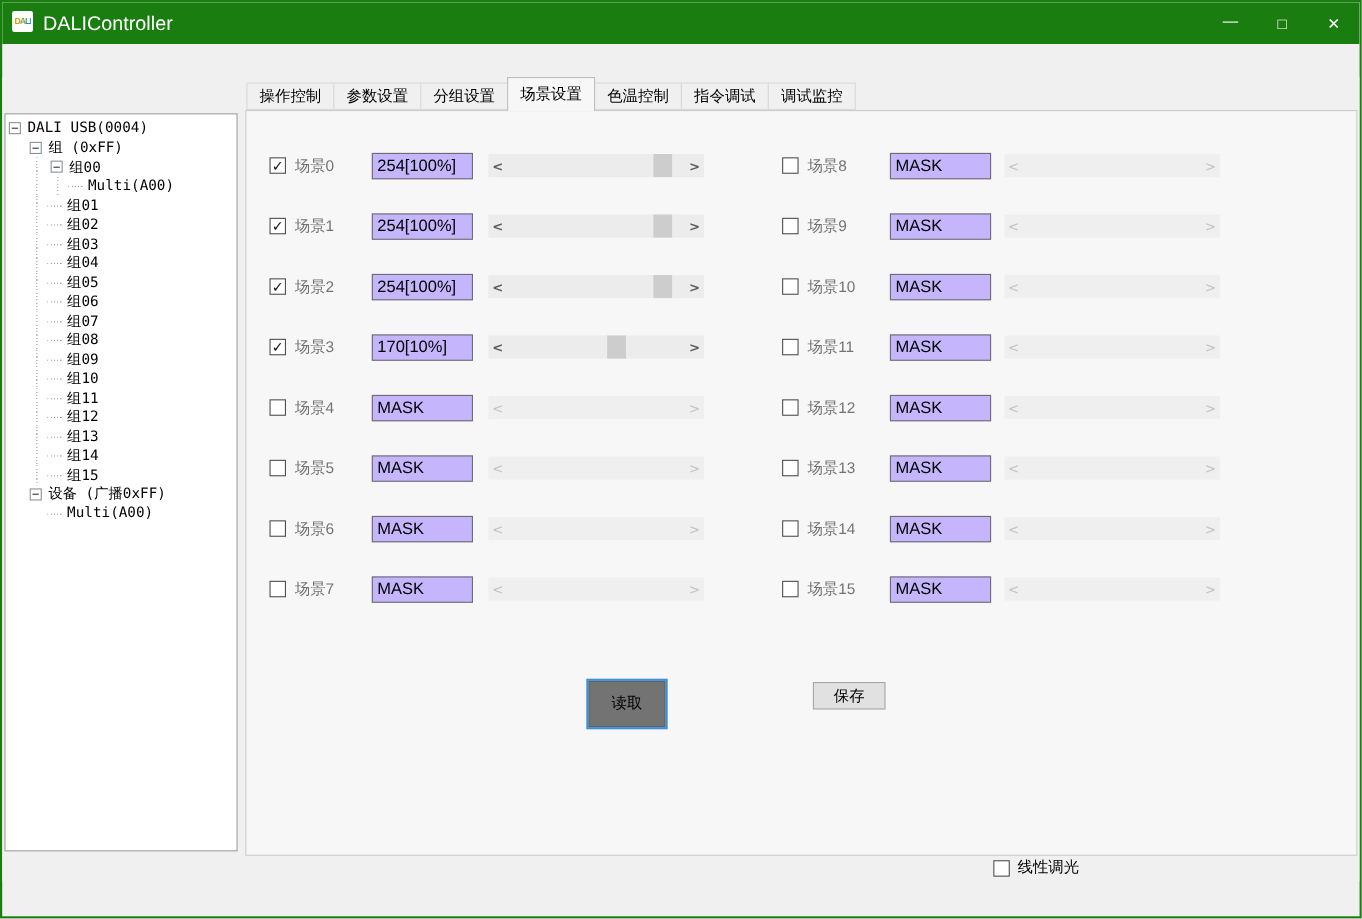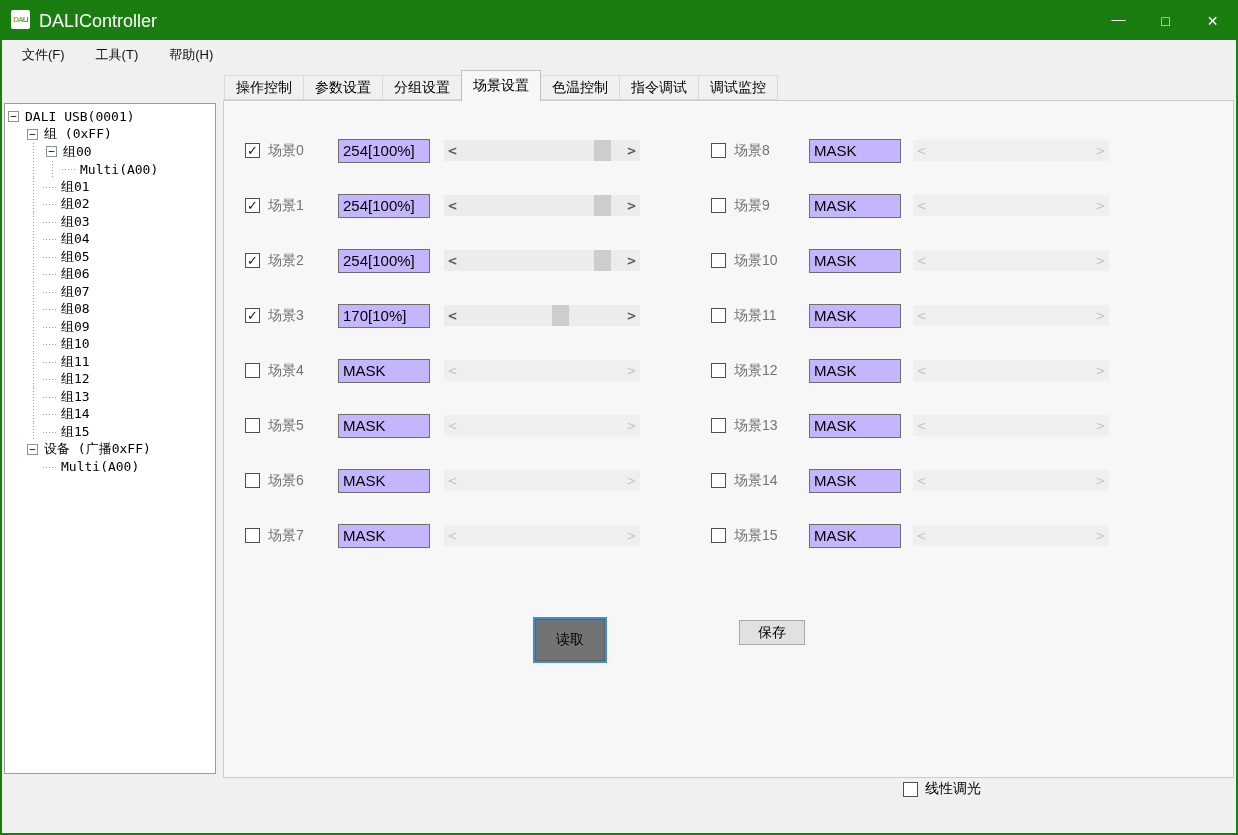--- a/index.html
+++ b/index.html
@@ -116,30 +116,25 @@
         </div>
       <div class="win-btn max">
           <span>□</span>
         </div>
       <div class="win-btn close">
           <span>✕</span>
         </div>
     </div>
   </div>
 
-  <div class="menubar">
-    <div class="menu-item">文件(F)</div>
-    <div class="menu-item">工具(T)</div>
-    <div class="menu-item">帮助(H)</div>
-  </div>
 
   <div class="main">
 
     <div class="tree-panel" id="tree">
-        <div class="tree-row"><span class="t-exp">−</span><span class="t-label">DALI USB(0001)</span></div>
+        <div class="tree-row"><span class="t-exp">−</span><span class="t-label">DALI USB(0004)</span></div>
         <div class="tree-row"><span class="t-sp"></span><span class="t-exp">−</span><span class="t-label">组 (0xFF)</span></div>
         <div class="tree-row"><span class="t-sp"></span><span class="t-sp line"></span><span class="t-exp">−</span><span class="t-label">组00</span></div>
         <div class="tree-row"><span class="t-sp"></span><span class="t-sp line"></span><span class="t-sp line"></span><span class="t-stub"></span><span class="t-label">Multi(A00)</span></div>
         <div class="tree-row"><span class="t-sp"></span><span class="t-sp line"></span><span class="t-stub"></span><span class="t-label">组01</span></div>
         <div class="tree-row"><span class="t-sp"></span><span class="t-sp line"></span><span class="t-stub"></span><span class="t-label">组02</span></div>
         <div class="tree-row"><span class="t-sp"></span><span class="t-sp line"></span><span class="t-stub"></span><span class="t-label">组03</span></div>
         <div class="tree-row"><span class="t-sp"></span><span class="t-sp line"></span><span class="t-stub"></span><span class="t-label">组04</span></div>
         <div class="tree-row"><span class="t-sp"></span><span class="t-sp line"></span><span class="t-stub"></span><span class="t-label">组05</span></div>
         <div class="tree-row"><span class="t-sp"></span><span class="t-sp line"></span><span class="t-stub"></span><span class="t-label">组06</span></div>
         <div class="tree-row"><span class="t-sp"></span><span class="t-sp line"></span><span class="t-stub"></span><span class="t-label">组07</span></div>

